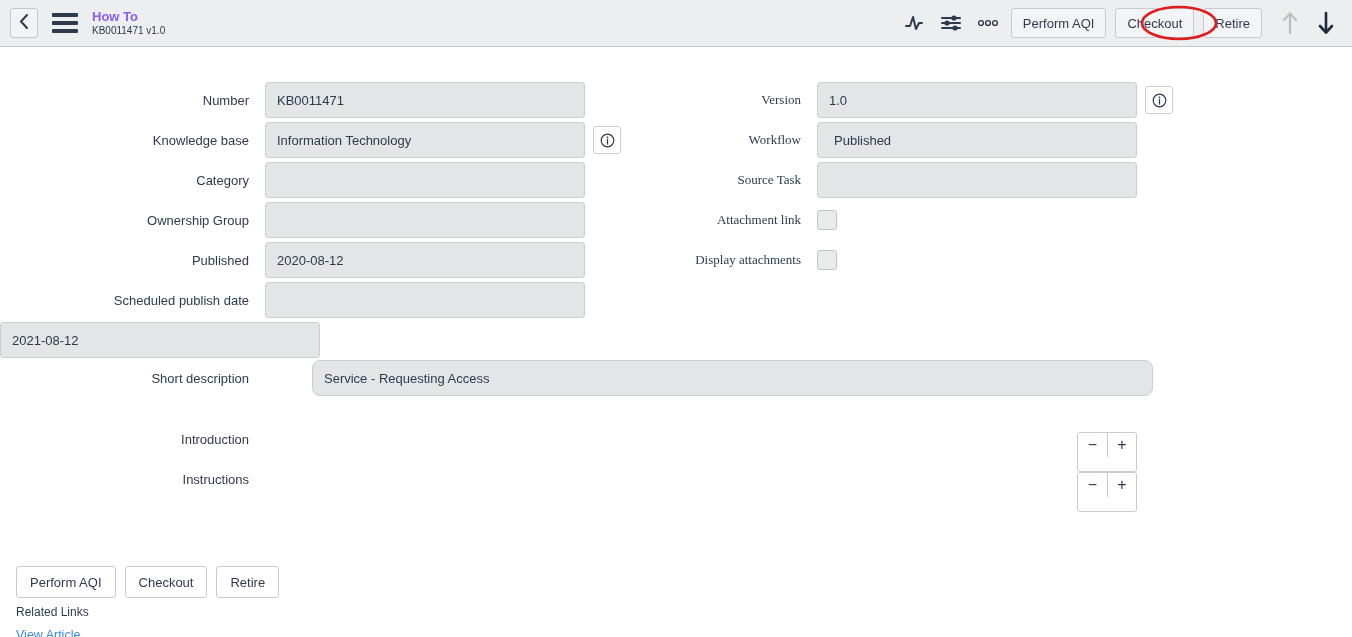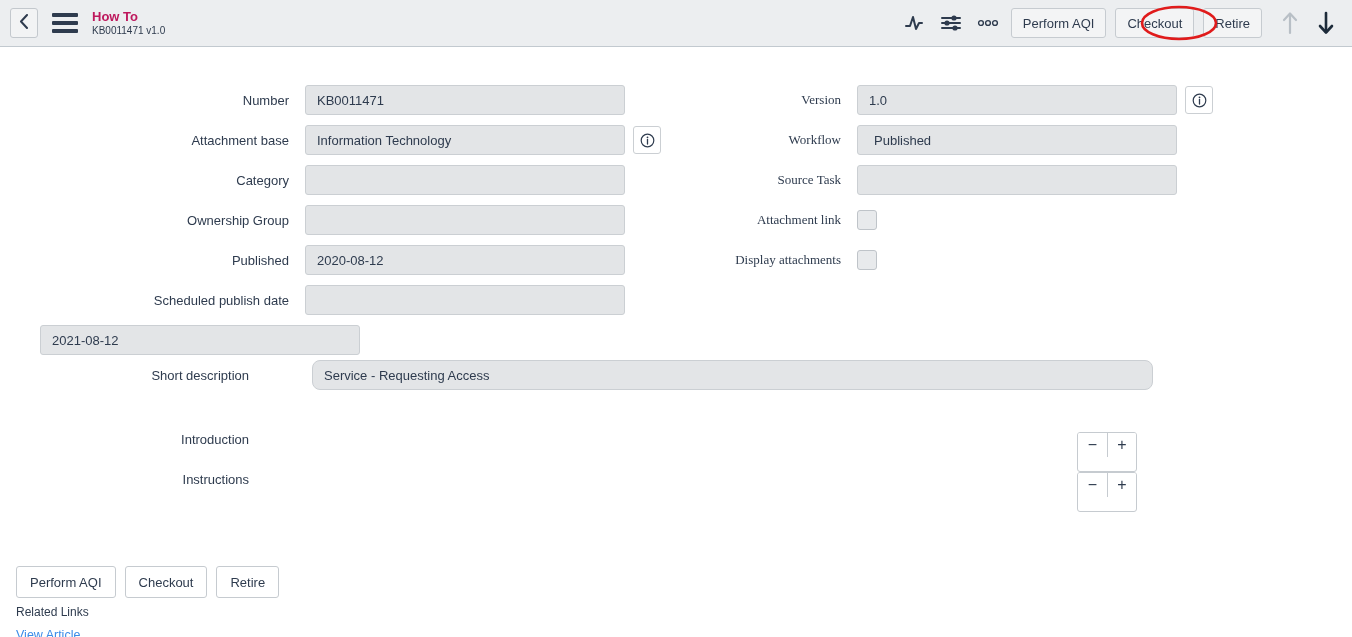--- a/index.html
+++ b/index.html
@@ -34,21 +34,21 @@
   .hamburger {
     margin-left: 14px;
     width: 26px; height: 20px;
     display: flex; flex-direction: column; justify-content: space-between;
     cursor: pointer;
     flex: 0 0 auto;
   }
   .hamburger span { display: block; height: 4px; background: #2e3b4e; border-radius: 1px; }
 
   .title-block { margin-left: 14px; line-height: 1.25; flex: 0 0 auto; }
-  .title-main { font-size: 13px; font-weight: bold; color: #be185d; }
+  .title-main { font-size: 13px; font-weight: bold; color: #8b5cf6; }
   .title-sub  { font-size: 10px; color: #2e3b4e; }
 
   .header-spacer { flex: 1 1 auto; }
 
   .hdr-icons { display: flex; align-items: center; gap: 14px; margin-right: 12px; }
   .hdr-icon { cursor: pointer; display: flex; align-items: center; justify-content: center; }
 
   .hdr-buttons { display: flex; align-items: center; gap: 9px; }
   .hdr-btn {
     height: 30px;
@@ -75,34 +75,33 @@
     z-index: 20;
   }
 
   
   .form-area { position: relative; padding-top: 33px; }
 
   .row {
     display: flex;
     align-items: center;
     height: 40px;
-    margin-left: 40px;
   }
   .label {
     font-size: 13px;
     color: #2e3b4e;
     text-align: right;
     padding-right: 16px;
     white-space: nowrap;
   }
   .field {
     background: #e3e5e7;
     border: 1px solid #cbcfd3;
     border-radius: 3px;
-    height: 30px;
+    height: 36px;
     font-size: 13px;
     color: #2e3b4e;
     display: flex;
     align-items: center;
     padding: 0 11px;
     cursor: text;
   }
   .field.choice { padding-left: 16px; }
 
   .info-btn {
@@ -274,21 +273,21 @@
 <div class="form-area">
 
   <div class="left-col">
 
     <div class="row">
       <div class="label col-left-label">Number</div>
       <div class="field col-left-field">KB0011471</div>
     </div>
 
     <div class="row">
-      <div class="label col-left-label">Attachment base</div>
+      <div class="label col-left-label">Knowledge base</div>
       <div class="field col-left-field">Information Technology</div>
       <div class="info-btn">
         <svg width="15" height="15" viewBox="0 0 15 15">
           <circle cx="7.5" cy="7.5" r="6.3" fill="none" stroke="#2e3b4e" stroke-width="1.2"></circle>
           <circle cx="7.5" cy="4.3" r="0.9" fill="#2e3b4e"></circle>
           <line x1="7.5" y1="6.4" x2="7.5" y2="11" stroke="#2e3b4e" stroke-width="1.3" stroke-linecap="round"></line>
         </svg>
       </div>
     </div>
 

